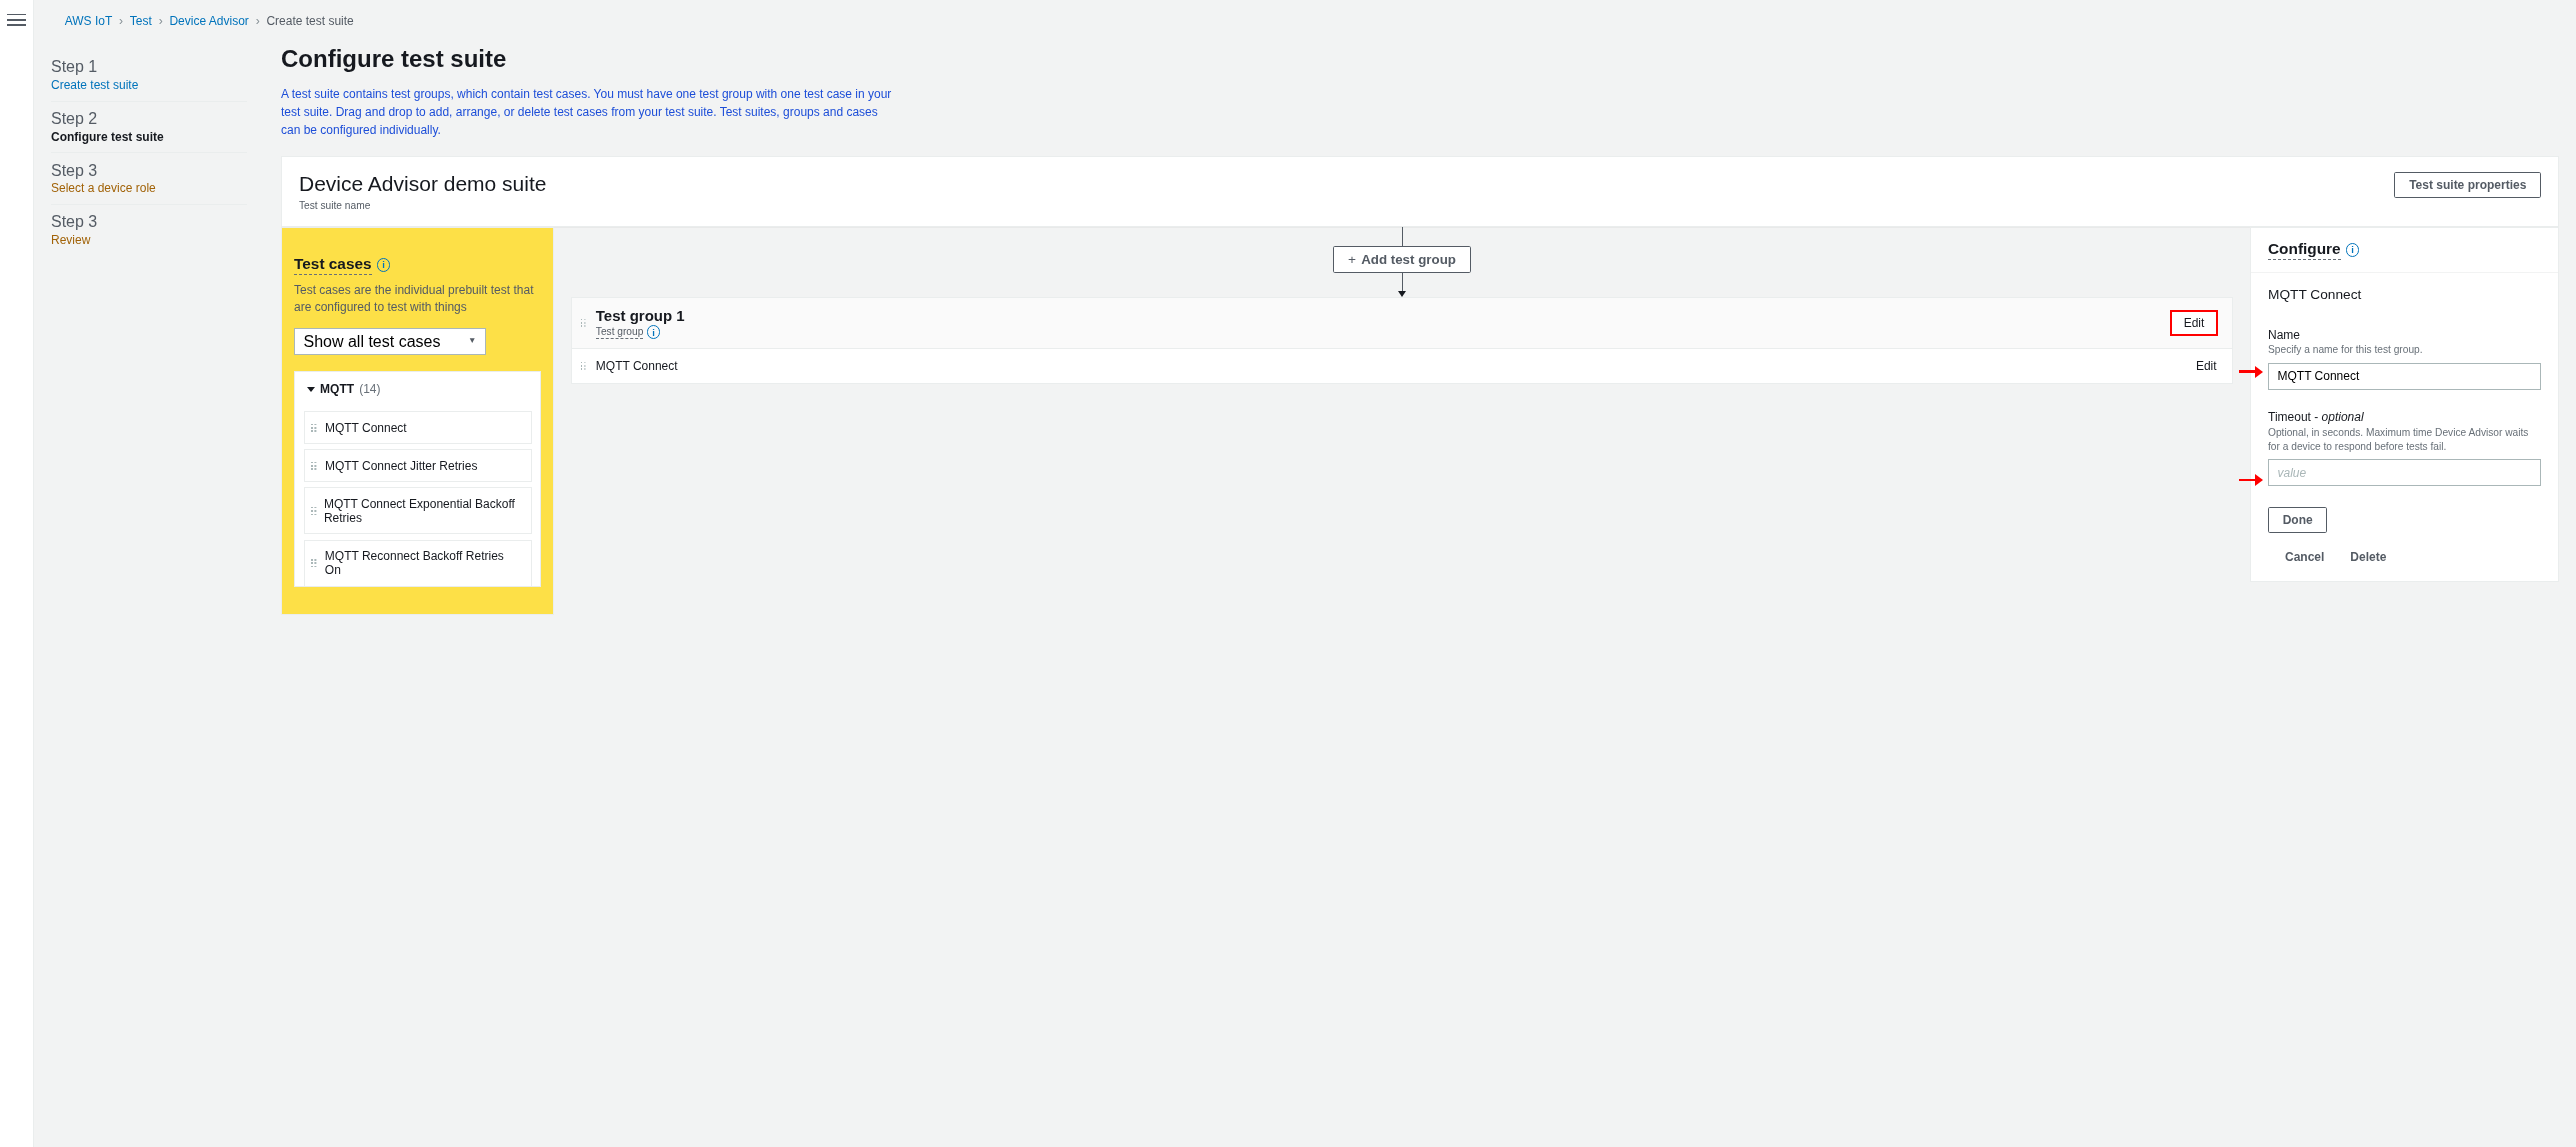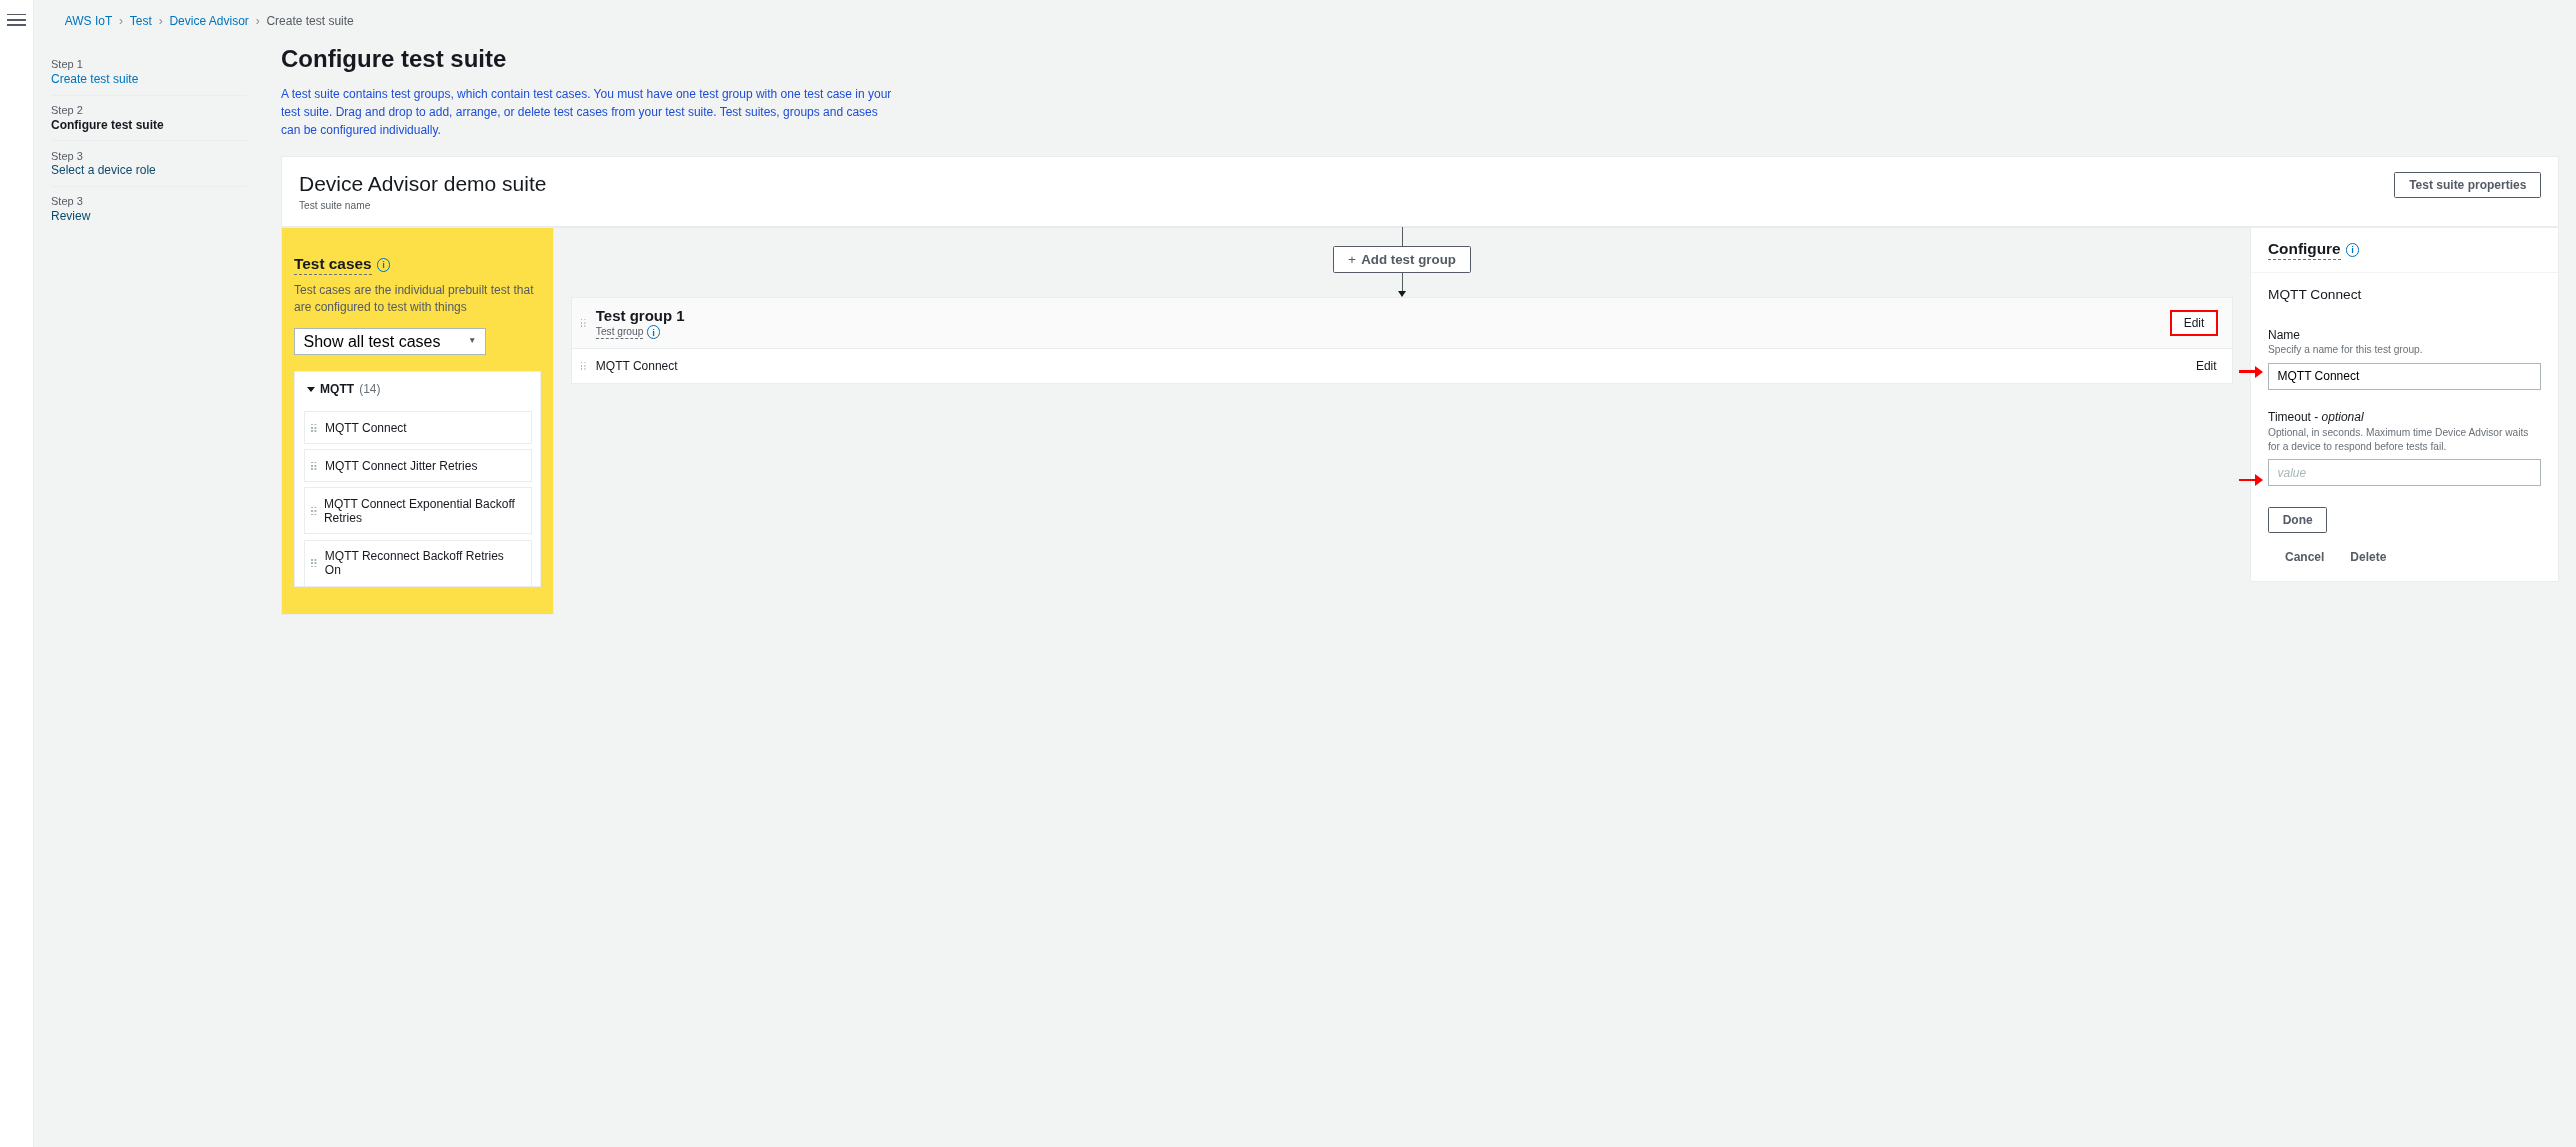--- a/index.html
+++ b/index.html
@@ -60,30 +60,30 @@
   width: 196px;
   flex-shrink: 0;
   padding-top: 10.2px;
 }
 .step-block {
   padding: 8.5px 0;
   border-bottom: 0.9px solid #eaeded;
 }
 .step-block:last-child { border-bottom: none; }
 .step-num {
-  font-size: 11px;
+  font-size: 16px;
   color: #545b64;
 }
 .step-title {
   font-size: 12px;
   margin-top: 1.7px;
 }
 .step-link { color: #0073bb; cursor: pointer; }
 .step-curr { color: #16191f; font-weight: 700; }
-.step-disabled { color: #0c4a6e; }
+.step-disabled { color: #a16207; }
 .main {
   flex: 1;
 }
 .page-title {
   font-size: 24px;
   font-weight: 700;
   margin-top: 5.1px;
   margin-bottom: 12px;
 }
 .page-desc {

